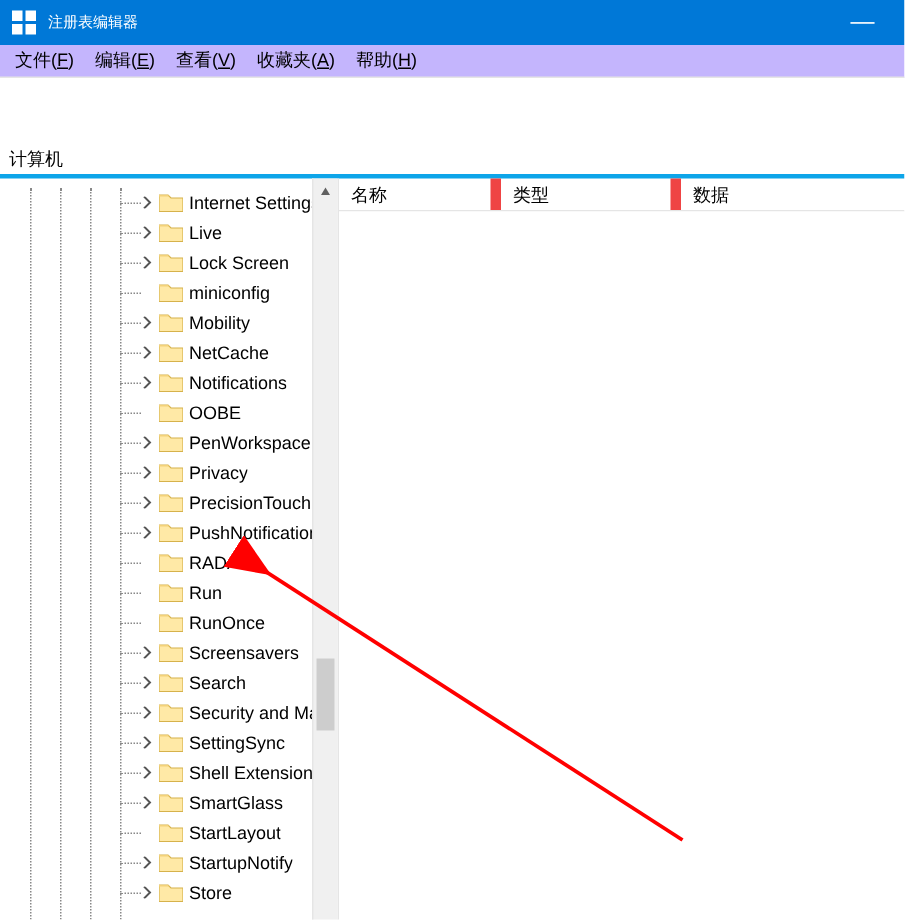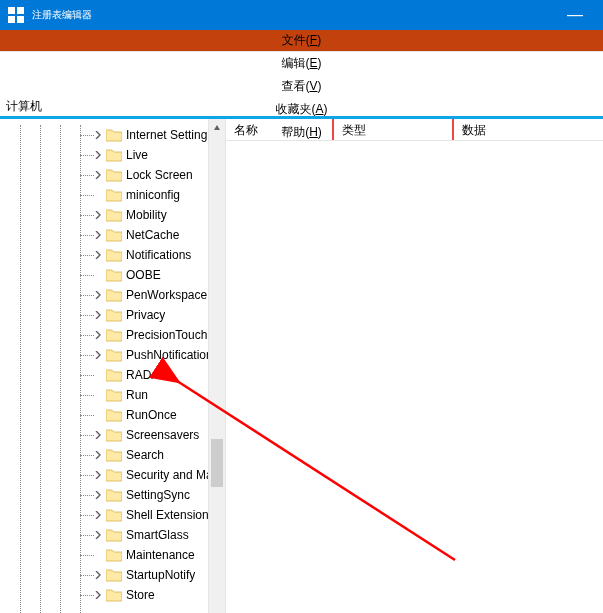--- a/index.html
+++ b/index.html
@@ -2,21 +2,21 @@
 <html><head>
 <meta charset="utf-8">
 <style>
   * { box-sizing: border-box; margin: 0; padding: 0; font-family: "Microsoft YaHei", "Segoe UI", sans-serif; font-size: 12px; }
   body { width: 603px; height: 613px; background: #fff; overflow: hidden; position: relative; }
   .titlebar { height: 30px; background: #0078d7; color: #fff; display: flex; align-items: center; padding: 0 8px; }
   .titlebar .app-icon { width: 16px; height: 16px; margin-right: 8px; display: grid; grid-template: repeat(2,1fr)/repeat(2,1fr); gap: 2px; }
   .titlebar .app-icon span { background: #fff; }
   .titlebar .title { flex: 1; font-size: 10px; }
   .titlebar .minbtn { width: 40px; text-align: center; font-size: 16px; line-height: 1; }
-  .menubar { height: 22px; background: #c2410c; border-bottom: 1px solid #e5e5e5; display: flex; align-items: center; padding: 0 4px; gap: 2px; flex-direction: column; }
+  .menubar { height: 22px; background: #c4b5fd; border-bottom: 1px solid #e5e5e5; display: flex; align-items: center; padding: 0 4px; gap: 2px; }
   .menubar .menuitem { padding: 2px 6px; cursor: default; }
   .menubar .menuitem u { text-decoration: underline; }
   .pathbar { height: 22px; border-bottom: 3px solid #0ea5e9; display: flex; align-items: center; padding: 0 6px; margin-top: 45px; }
   .content { position: relative; height: 522px; display: flex; }
   .tree-pane { width: 226px; height: 100%; position: relative; border-right: 1px solid #e5e5e5; display: flex; }
   .tree-viewport { flex: 1; overflow: hidden; position: relative; }
   .tree-items { position: absolute; left: 0; top: 0; width: 100%; padding-top: 6px; }
   .guide { position: absolute; top: 6px; bottom: 0; border-left: 1px dotted #888; }
   .guide.g1 { left: 20px; }
   .guide.g2 { left: 40px; }
@@ -28,21 +28,21 @@
   .tree-row .expander svg { width: 8px; height: 8px; }
   .tree-row .folder { width: 16px; height: 14px; margin-left: 10px; margin-right: 4px; flex: 0 0 auto; }
   .tree-row .lbl { overflow: hidden; text-overflow: clip; }
   .tree-scroll { width: 17px; background: #f0f0f0; display: flex; flex-direction: column; border-left: 1px solid #e5e5e5; }
   .tree-scroll .arrow { height: 17px; display: flex; align-items: center; justify-content: center; color: #606060; }
   .tree-scroll .arrow svg { width: 8px; height: 8px; }
   .tree-scroll .track { flex: 1; position: relative; }
   .tree-scroll .thumb { position: absolute; left: 2px; right: 2px; background: #cdcdcd; }
   .list-pane { flex: 1; position: relative; }
   .list-header { height: 22px; display: flex; border-bottom: 1px solid #e5e5e5; }
-  .list-header .col { padding: 3px 8px; border-right: 2px solid #ef4444; color: #000; font-size: 12px; cursor: default; }
+  .list-header .col { padding: 3px 8px; border-right: 7px solid #ef4444; color: #000; font-size: 12px; cursor: default; }
   .list-header .col.c1 { width: 108px; }
   .list-header .col.c2 { width: 120px; }
   .list-header .col.c3 { flex: 1; border-right: none; }
   .list-body { position: absolute; top: 22px; bottom: 0; left: 0; right: 0; background: #fff; }
   .hscroll { height: 17px; background: #f0f0f0; border-top: 1px solid #e5e5e5; display: flex; }
   .hscroll .seg { display: flex; align-items: center; }
   .hscroll .seg.left { width: 226px; }
   .hscroll .seg.right { flex: 1; }
   .hscroll .arrow { width: 17px; height: 17px; display: flex; align-items: center; justify-content: center; color: #606060; }
   .hscroll .arrow svg { width: 8px; height: 8px; }
@@ -378,21 +378,21 @@
             <span class="lbl">SmartGlass</span>
           </div>
           <div class="tree-row noexp">
             <span class="htick"></span>
             <span class="folder">
               <svg class="folder-svg" viewBox="0 0 16 14">
                 <path d="M0 2 L6 2 L8 4 L16 4 L16 13 L0 13 Z" fill="#ffe9a6" stroke="#d6b24b" stroke-width="0.8"></path>
                 <path d="M0 2 L6 2 L7 3 L0 3 Z" fill="#f3d27a"></path>
               </svg>
             </span>
-            <span class="lbl">Maintenance</span>
+            <span class="lbl">StartLayout</span>
           </div>
           <div class="tree-row">
             <span class="htick"></span>
             <span class="expander">
               <svg viewBox="0 0 8 8">
                 <path d="M2 0 L6 4 L2 8" fill="none" stroke="#555" stroke-width="1.3"></path>
               </svg>
             </span>
             <span class="folder">
               <svg class="folder-svg" viewBox="0 0 16 14">

